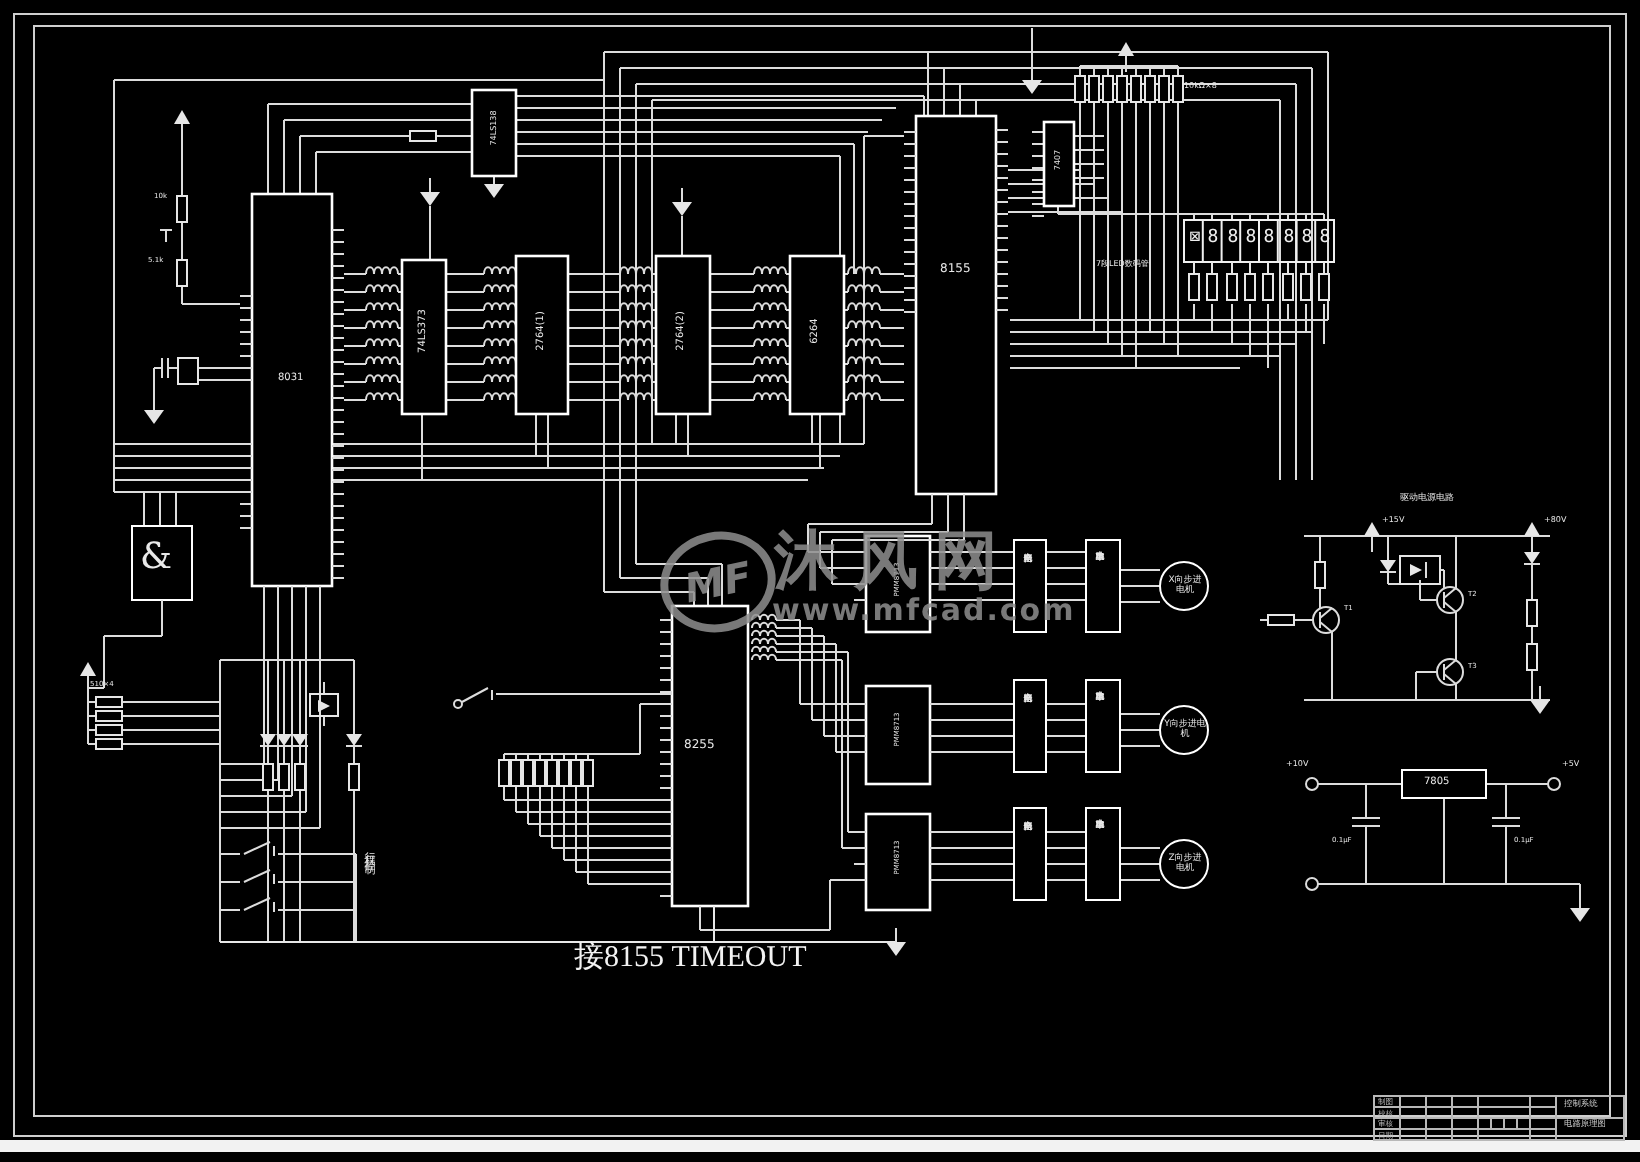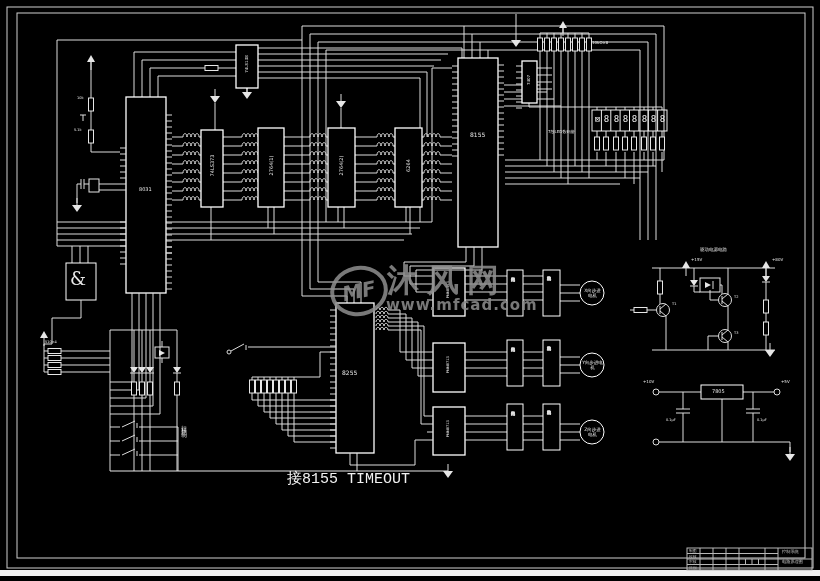--- a/index.html
+++ b/index.html
@@ -3,21 +3,21 @@
 <meta charset="utf-8">
 <style>
   html,body{margin:0;padding:0;background:#000;}
   .stage{position:relative;width:820px;height:581px;background:#000;overflow:hidden;
          font-family:"DejaVu Sans",sans-serif;}
   svg{position:absolute;left:0;top:0;}
   .lbl{position:absolute;color:#e8e8e8;line-height:1;white-space:nowrap;
        font-family:"DejaVu Sans",sans-serif;}
   .vtx{writing-mode:vertical-rl;text-orientation:upright;white-space:normal;}
   .rot{transform:rotate(-90deg);transform-origin:center;text-align:center;}
-  .mono{font-family:Liberation Mono, monospace;}
+  .mono{font-family:Liberation Serif, serif;}
   .wm{color:#8f8f8f;opacity:.85;}
   .digit{position:absolute;color:#f0f0f0;font-family:"DejaVu Sans Mono",monospace;
          font-size:9px;width:9px;text-align:center;top:114px;}
 </style>
 </head>
 <body>
 
 <div class="stage">
 
 <svg width="820" height="581" viewBox="0 0 820 581">

